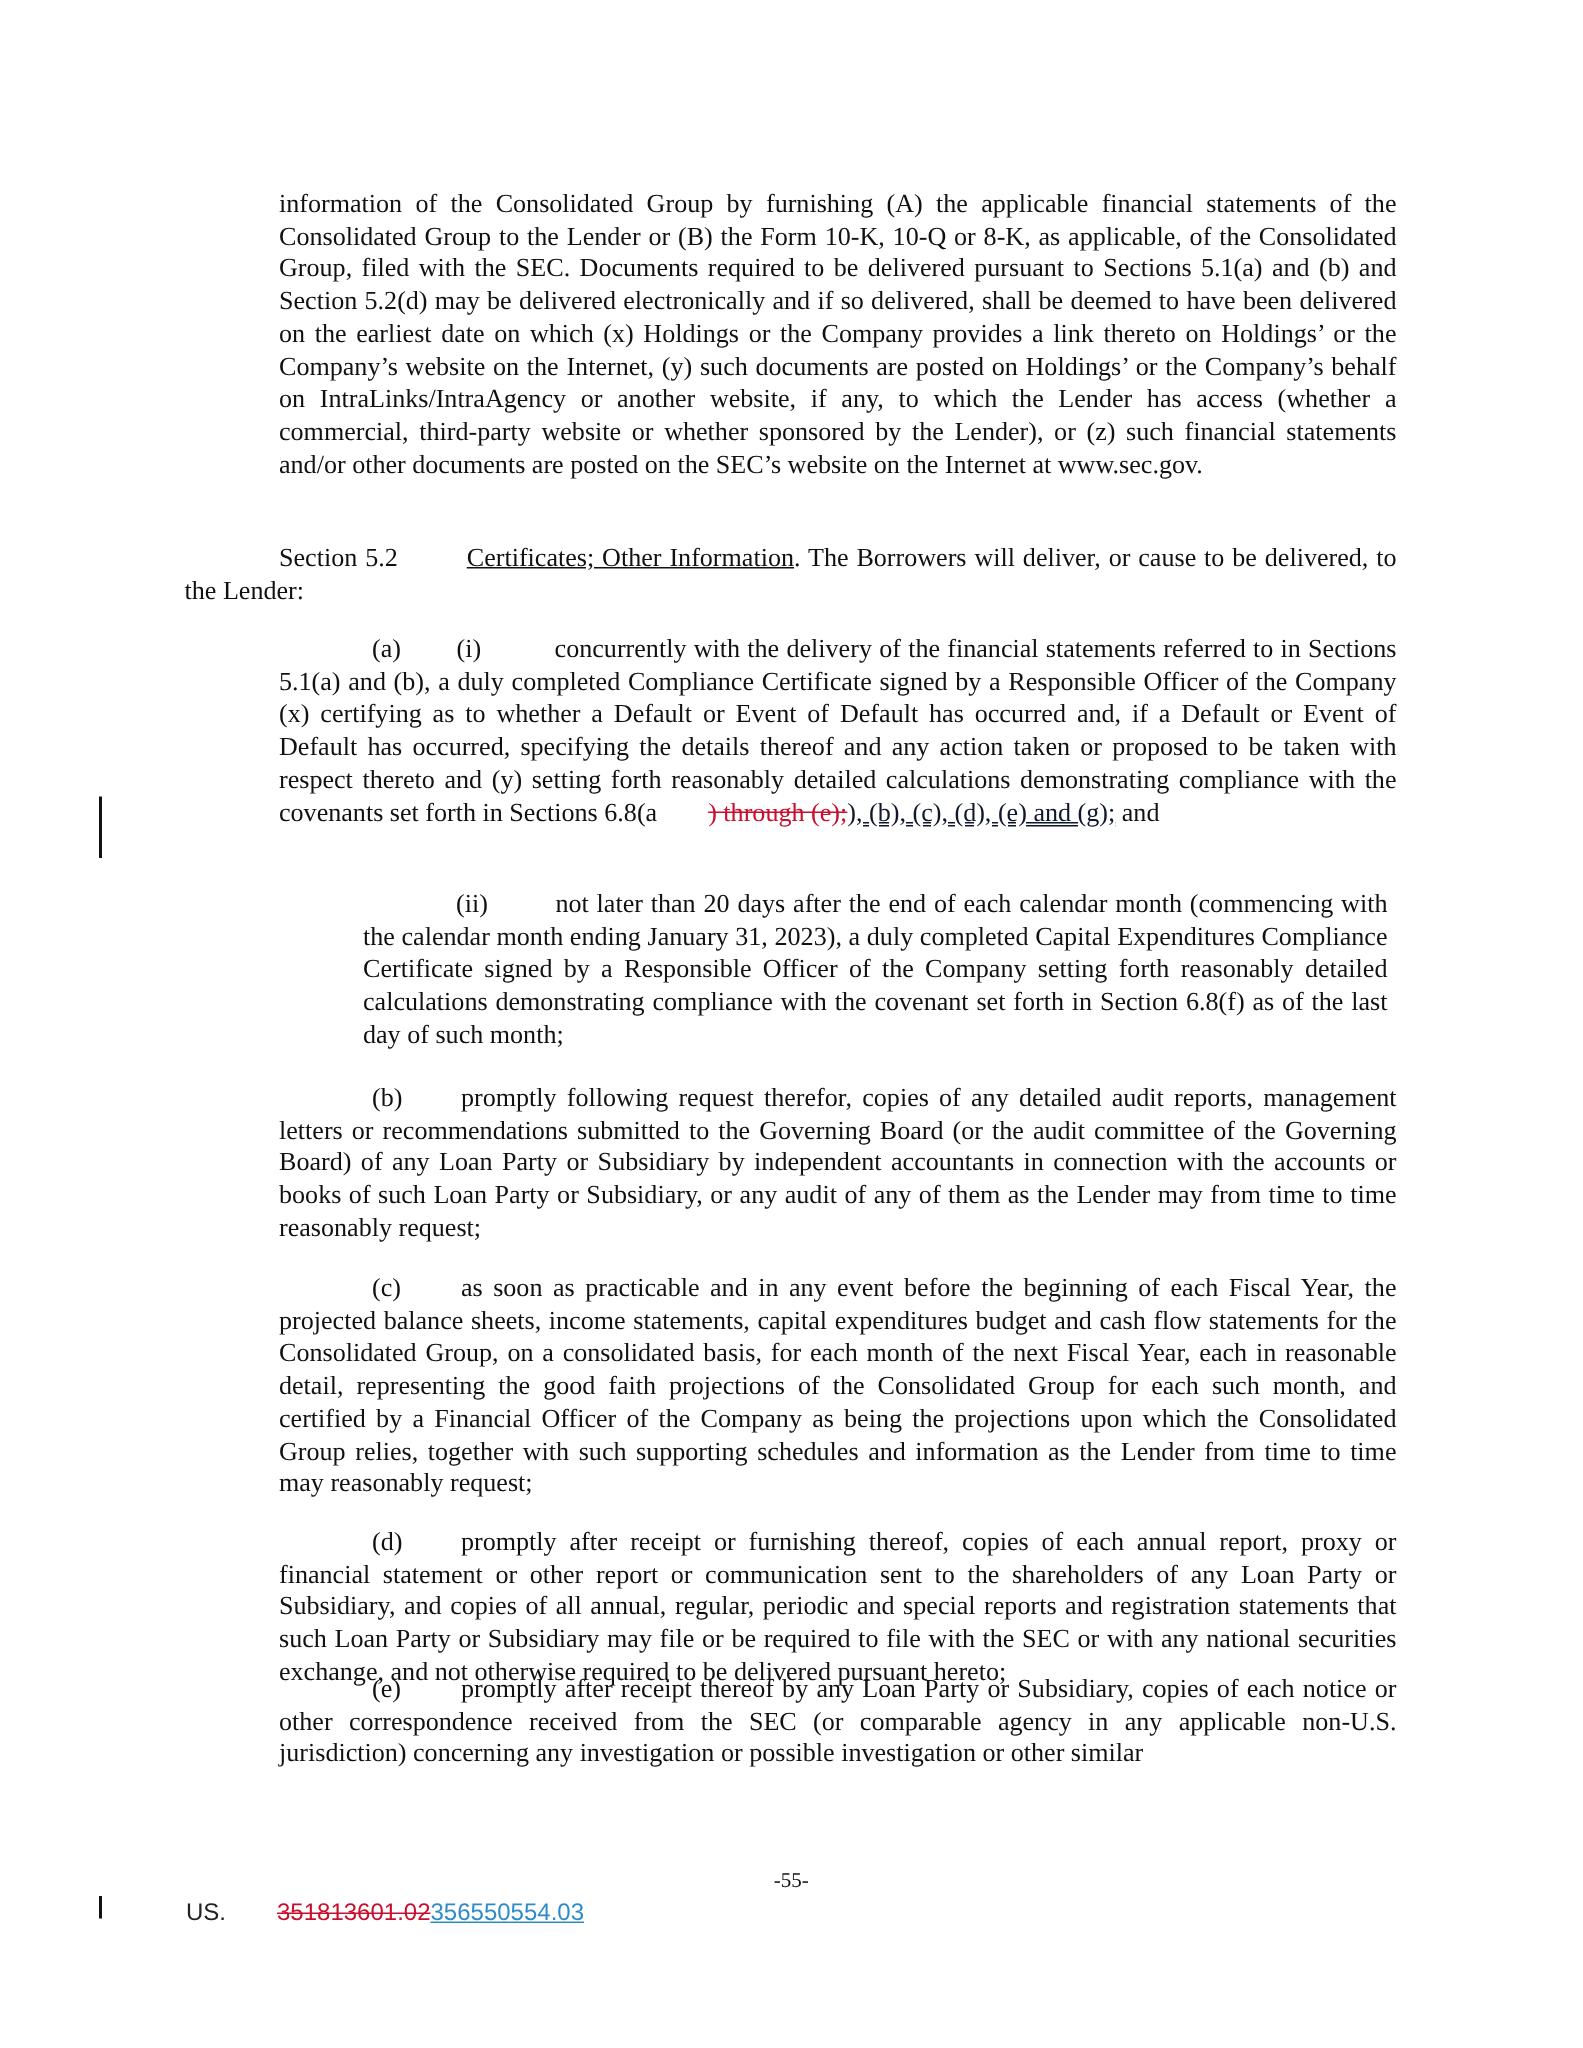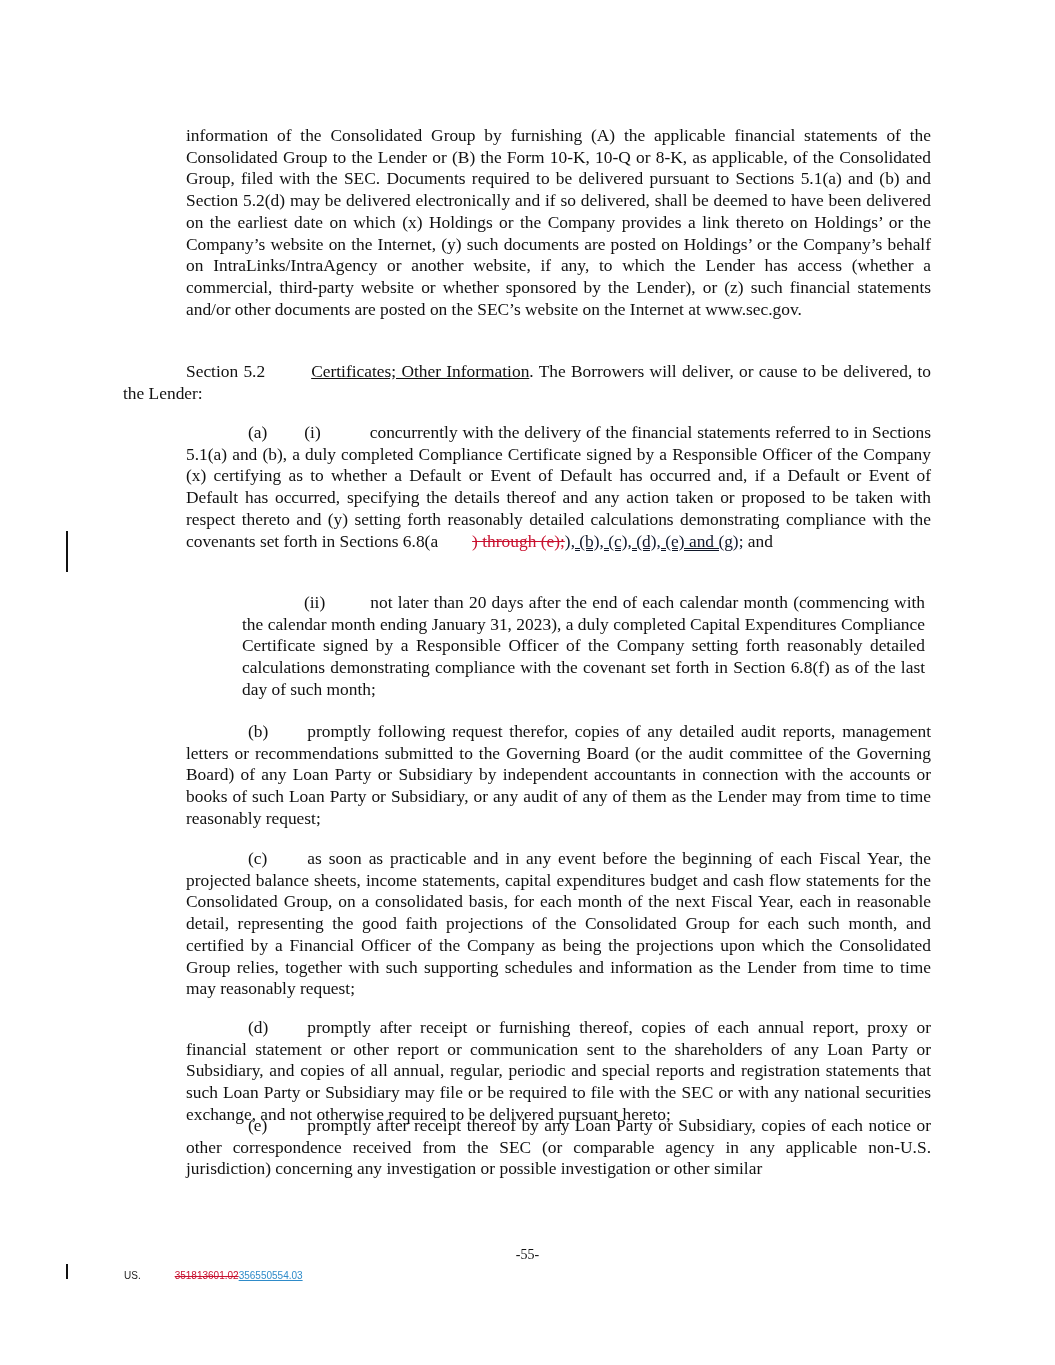--- a/index.html
+++ b/index.html
@@ -13,21 +13,21 @@
   .full-block { left: 123px; width: 808px; }
   .sub-block { left: 242px; width: 683px; }
   .ind1 { text-indent: 62px; }
   .ind-sec { text-indent: 63px; }
   .tab { display: inline-block; }
   .u { text-decoration: underline; }
   .del { color: #c8102e; text-decoration: line-through; padding-left: 34px; }
   .ins { color: #0f172a; text-decoration: underline double; }
   .change-bar { position: absolute; width: 1.5px; background: #111; }
   .pagenum { position: absolute; left: 0; width: 1055px; text-align: center; top: 1244px; font-size: 14px; }
-  .docid { position: absolute; left: 124px; top: 1265px; font-family: "Liberation Sans", sans-serif; font-size: 10px; color: #222; }
+  .docid { position: absolute; left: 124px; top: 1265px; font-family: "Liberation Sans", sans-serif; font-size: 16px; color: #222; }
 </style>
 </head>
 <body>
 
 <div class="page">
 
   <p class="p body-block" style="top:125px;">information of the Consolidated Group by furnishing (A) the applicable financial statements of the Consolidated Group to the Lender or (B) the Form 10-K, 10-Q or 8-K, as applicable, of the Consolidated Group, filed with the SEC.  Documents required to be delivered pursuant to Sections 5.1(a) and (b) and Section 5.2(d) may be delivered electronically and if so delivered, shall be deemed to have been delivered on the earliest date on which (x) Holdings or the Company provides a link thereto on Holdings’ or the Company’s website on the Internet, (y) such documents are posted on Holdings’ or the Company’s behalf on IntraLinks/IntraAgency or another website, if any, to which the Lender has access (whether a commercial, third-party website or whether sponsored by the Lender), or (z) such financial statements and/or other documents are posted on the SEC’s website on the Internet at www.sec.gov.</p>
 
   <p class="p full-block ind-sec" style="top:361px;"><span>Section 5.2</span><span class="tab" style="width:46px;"></span><span class="u">Certificates; Other Information</span><span>.  The Borrowers will deliver, or cause to be delivered, to the Lender:</span></p>
 

